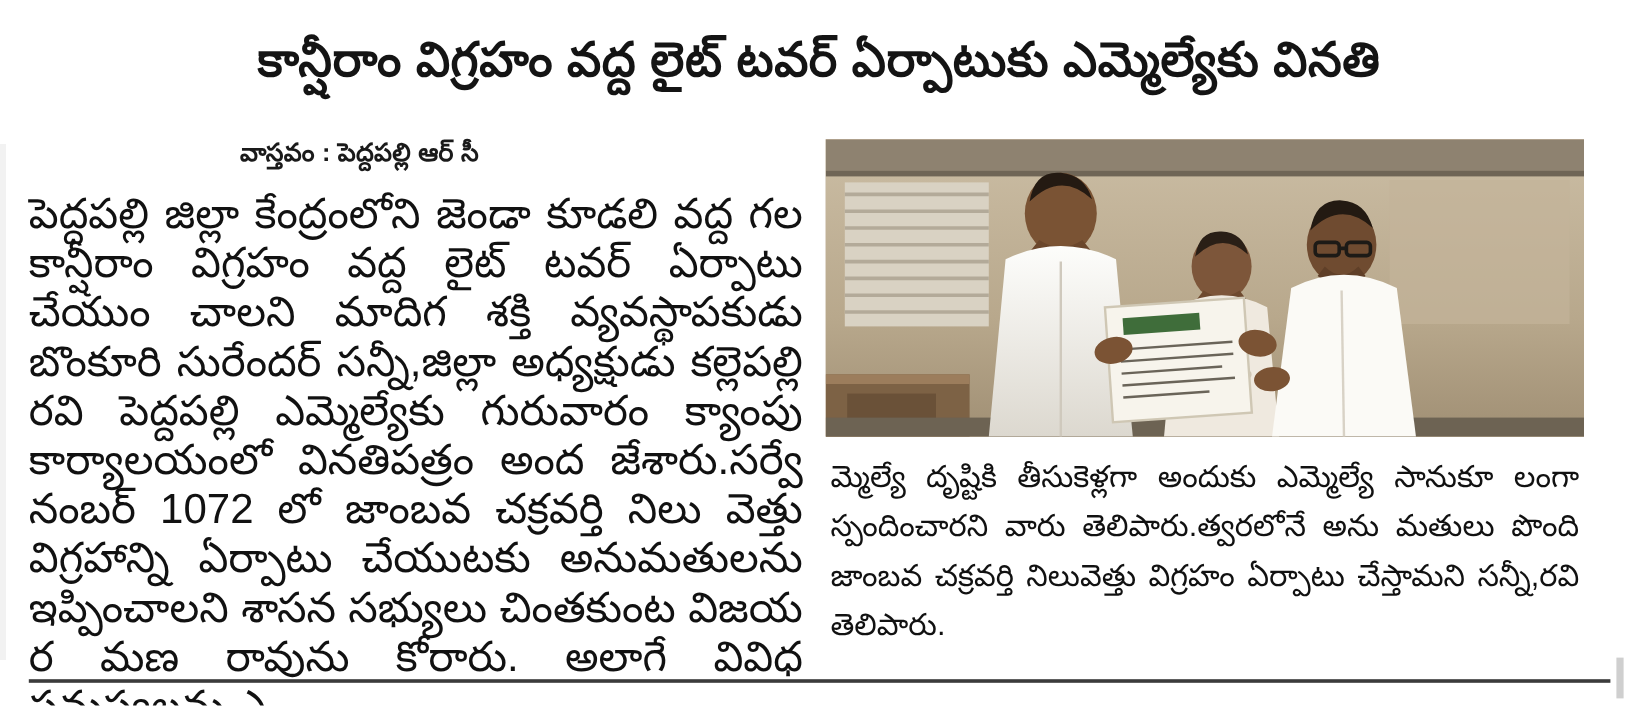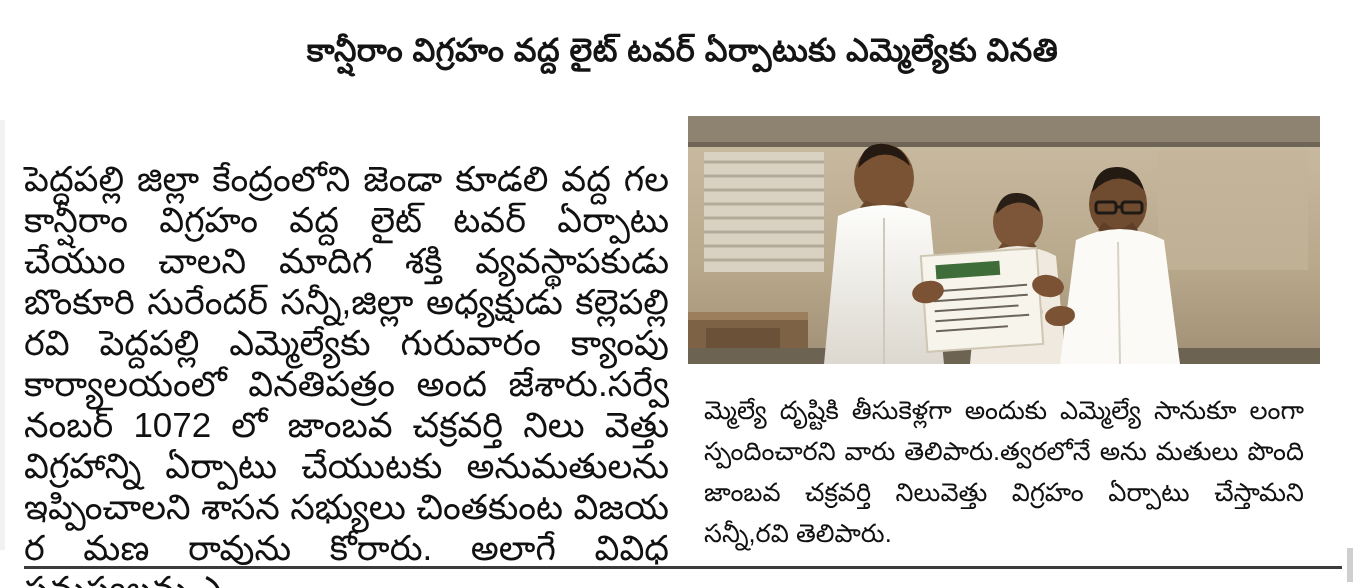--- a/index.html
+++ b/index.html
@@ -25,21 +25,21 @@
 
   
   .headline {
     position: absolute;
     top: 24px;
     left: 0;
     width: 1365px;
     text-align: center;
     font-family: "Liberation Sans", sans-serif;
     font-weight: bold;
-    font-size: 32px;
+    font-size: 40px;
     line-height: 52px;
     letter-spacing: 0.5px;
     color: #141414;
     white-space: nowrap;
   }
 
   
   .rule-top {
     position: absolute;
     top: 100px;
@@ -81,21 +81,21 @@
     position: absolute;
     top: 374px;
     left: 688px;
     width: 632px;
     font-size: 25.5px;
     line-height: 41px;
     color: #111111;
     text-align: justify;
   }
   .col-right p {
-    margin: 16px;
+    margin: 4px;
   }
 
   
   .photo {
     position: absolute;
     top: 116px;
     left: 688px;
     width: 632px;
     height: 248px;
     overflow: hidden;
@@ -135,20 +135,21 @@
 <body>
 
 <div class="page">
 
   <div class="left-edge-mark"></div>
 
   <div class="headline">కాన్షీరాం విగ్రహం వద్ద లైట్ టవర్ ఏర్పాటుకు ఎమ్మెల్యేకు వినతి</div>
 
   <div class="rule-top"></div>
 
+  <div class="byline">వాస్తవం : పెద్దపల్లి ఆర్ సీ</div>
 
   <div class="col-left">
     <p>పెద్దపల్లి జిల్లా కేంద్రంలోని జెండా కూడలి వద్ద గల కాన్షీరాం విగ్రహం వద్ద లైట్ టవర్ ఏర్పాటు చేయుం చాలని మాదిగ శక్తి వ్యవస్థాపకుడు బొంకూరి సురేందర్ సన్నీ,జిల్లా అధ్యక్షుడు కల్లెపల్లి రవి పెద్దపల్లి ఎమ్మెల్యేకు గురువారం క్యాంపు కార్యాలయంలో వినతిపత్రం అంద జేశారు.సర్వే నంబర్ 1072 లో జాంబవ చక్రవర్తి నిలు వెత్తు విగ్రహాన్ని ఏర్పాటు చేయుటకు అనుమతులను ఇప్పించాలని శాసన సభ్యులు చింతకుంట విజయ ర మణ రావును కోరారు. అలాగే వివిధ సమస్యలను ఎ</p>
   </div>
 
   <div class="photo">
     <svg width="632" height="248" viewBox="0 0 632 248" xmlns="http://www.w3.org/2000/svg">
       <defs>
         <linearGradient id="wallg" x1="0" y1="0" x2="0" y2="1">
           <stop offset="0%" stop-color="#cbbda4"></stop>

